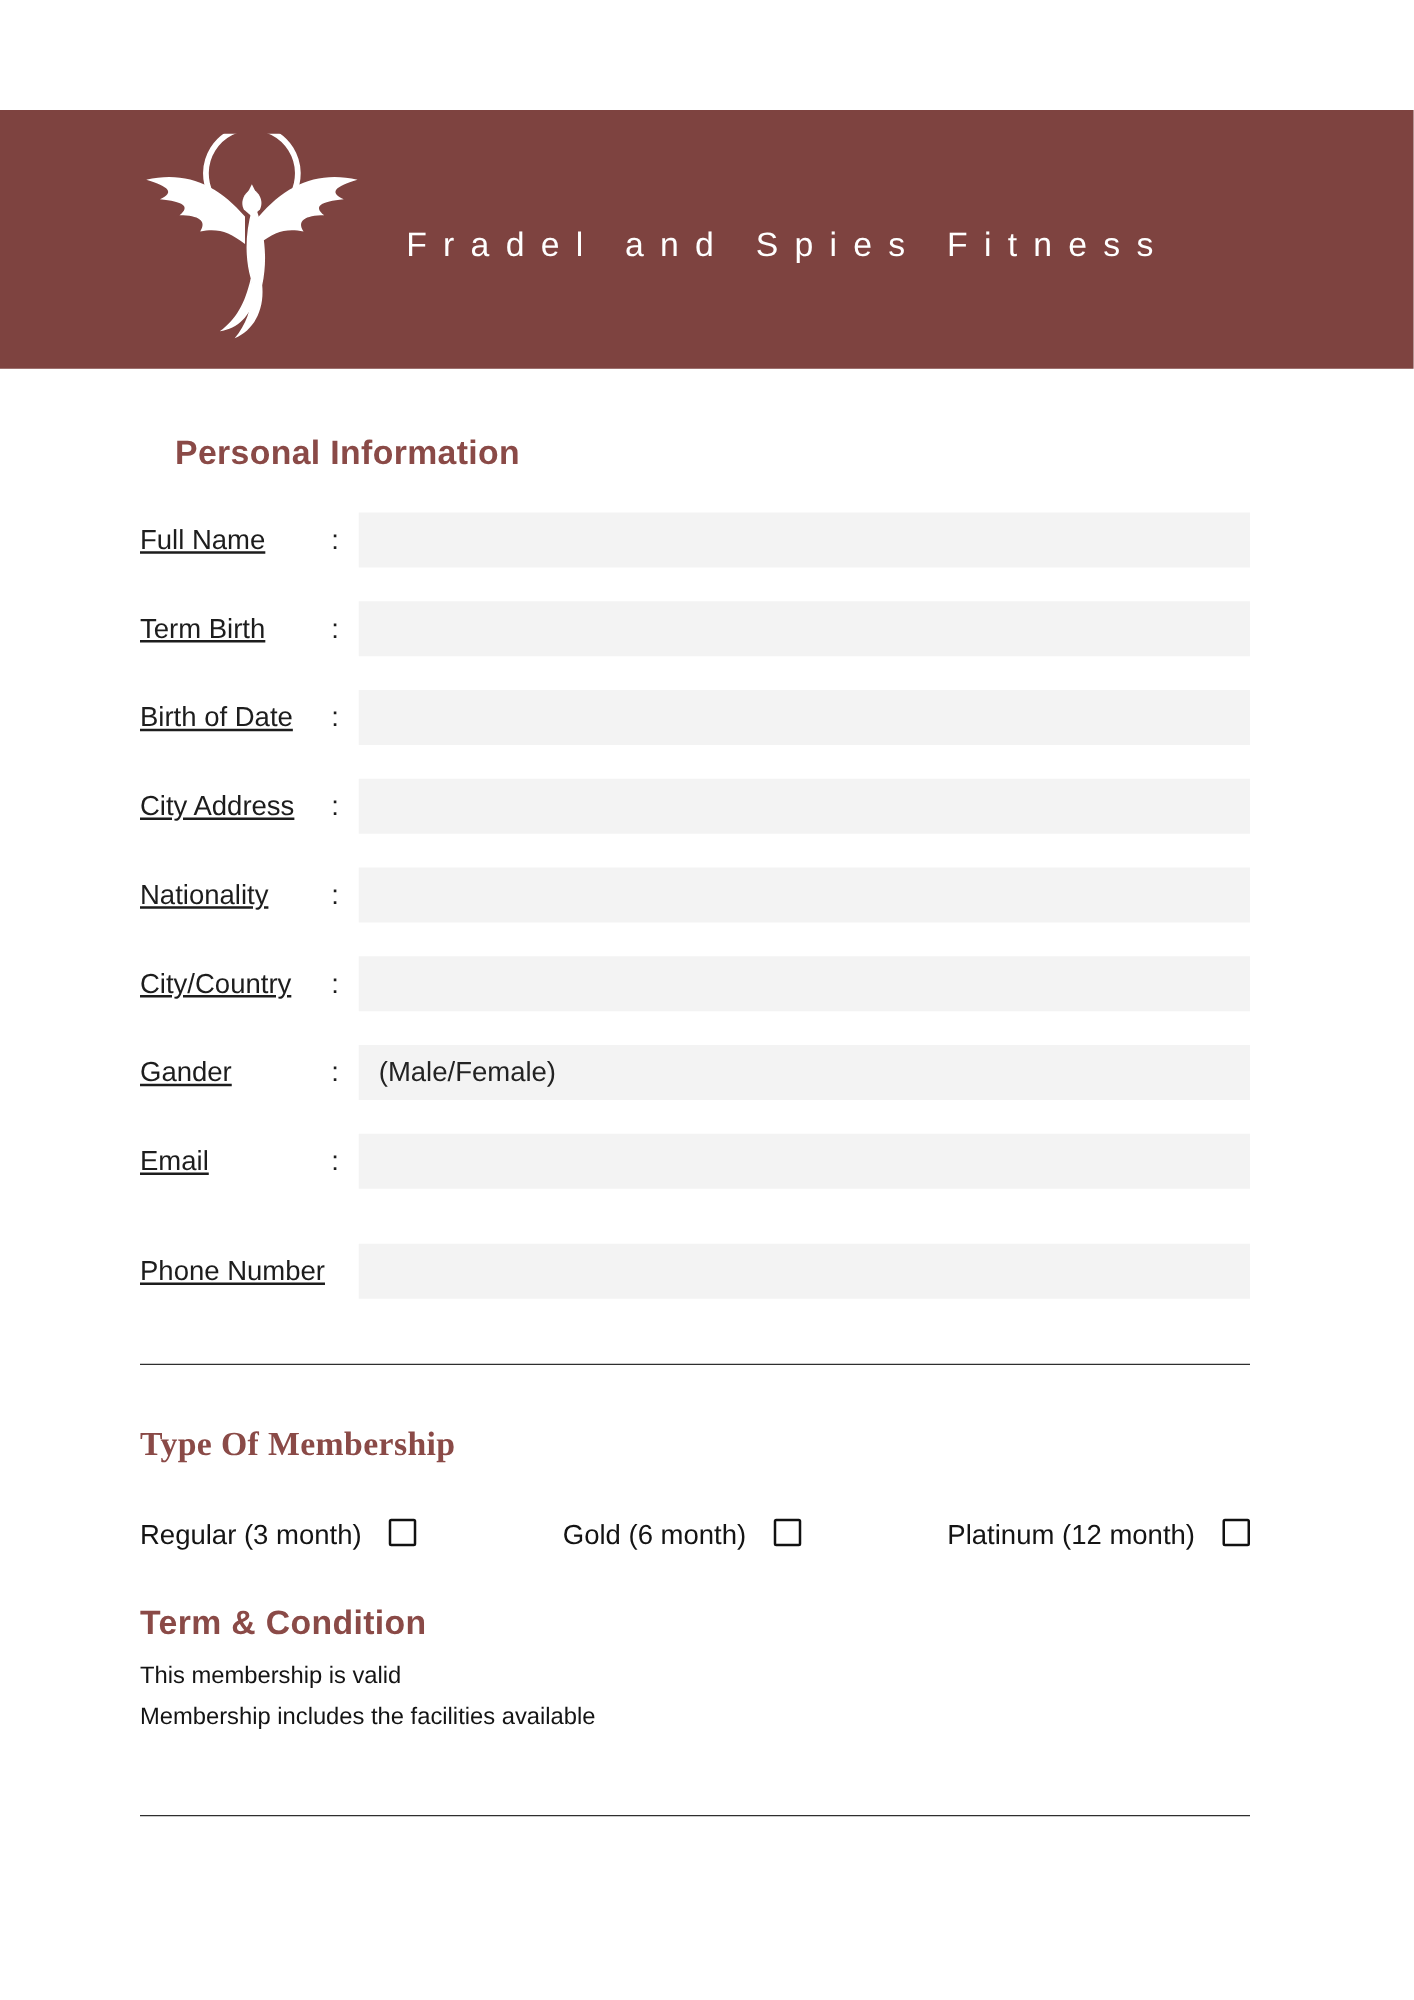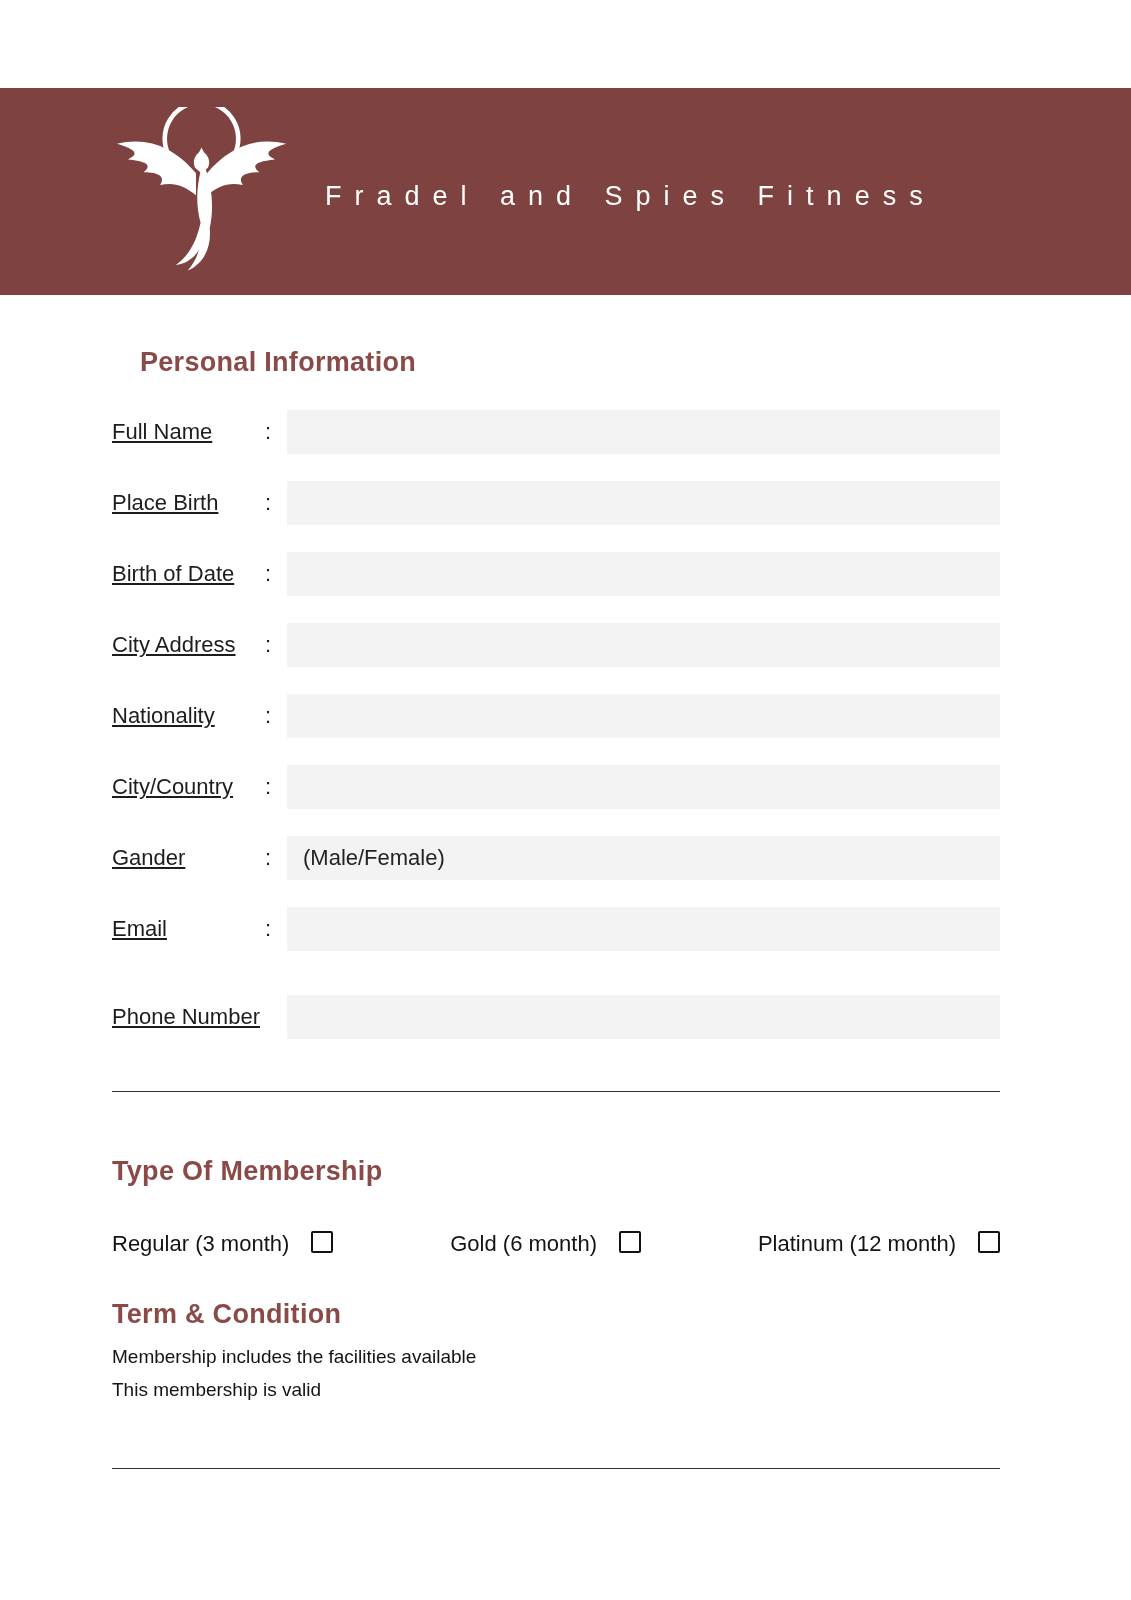--- a/index.html
+++ b/index.html
@@ -92,21 +92,21 @@
   .phone-row { margin-top: 44px; margin-bottom: 0; }
 
   .divider {
     border: none;
     border-top: 1px solid #2e2e2e;
     margin-top: 52px;
     width: 100%;
   }
 
   
-  .membership-heading { margin-top: 64px; }
+  .membership-heading { margin-top: 48px; font-family: Liberation Serif, serif; }
   .membership-note {
     margin-top: 8px;
     font-size: 16px;
     font-weight: 500;
     color: #141414;
   }
   .options-row {
     margin-top: 44px;
     display: flex;
     align-items: center;
@@ -167,21 +167,21 @@
 
   <div class="section-heading personal-heading">Personal Information</div>
 
   <div class="field-row">
     <span class="field-label">Full Name</span>
     <span class="field-colon">:</span>
     <input class="field-input" type="text" value="" style="">
   </div>
 
   <div class="field-row">
-    <span class="field-label">Place Birth</span>
+    <span class="field-label">Term Birth</span>
     <span class="field-colon">:</span>
     <input class="field-input" type="text" value="" style="">
   </div>
 
   <div class="field-row">
     <span class="field-label">Birth of Date</span>
     <span class="field-colon">:</span>
     <input class="field-input" type="text" value="" style="">
   </div>
 
@@ -235,19 +235,19 @@
       <span class="checkbox"></span>
     </div>
     <div class="option">
       <span class="option-label">Platinum (12 month)</span>
       <span class="checkbox"></span>
     </div>
   </div>
 
   <div class="section-heading terms-heading">Term &amp; Condition</div>
   <div class="terms-block">
+    <div class="term-line">This membership is valid</div>
     <div class="term-line">Membership includes the facilities available</div>
-    <div class="term-line">This membership is valid</div>
   </div>
 
   <hr class="divider bottom-divider">
 
 </div>
 
 </body></html>

